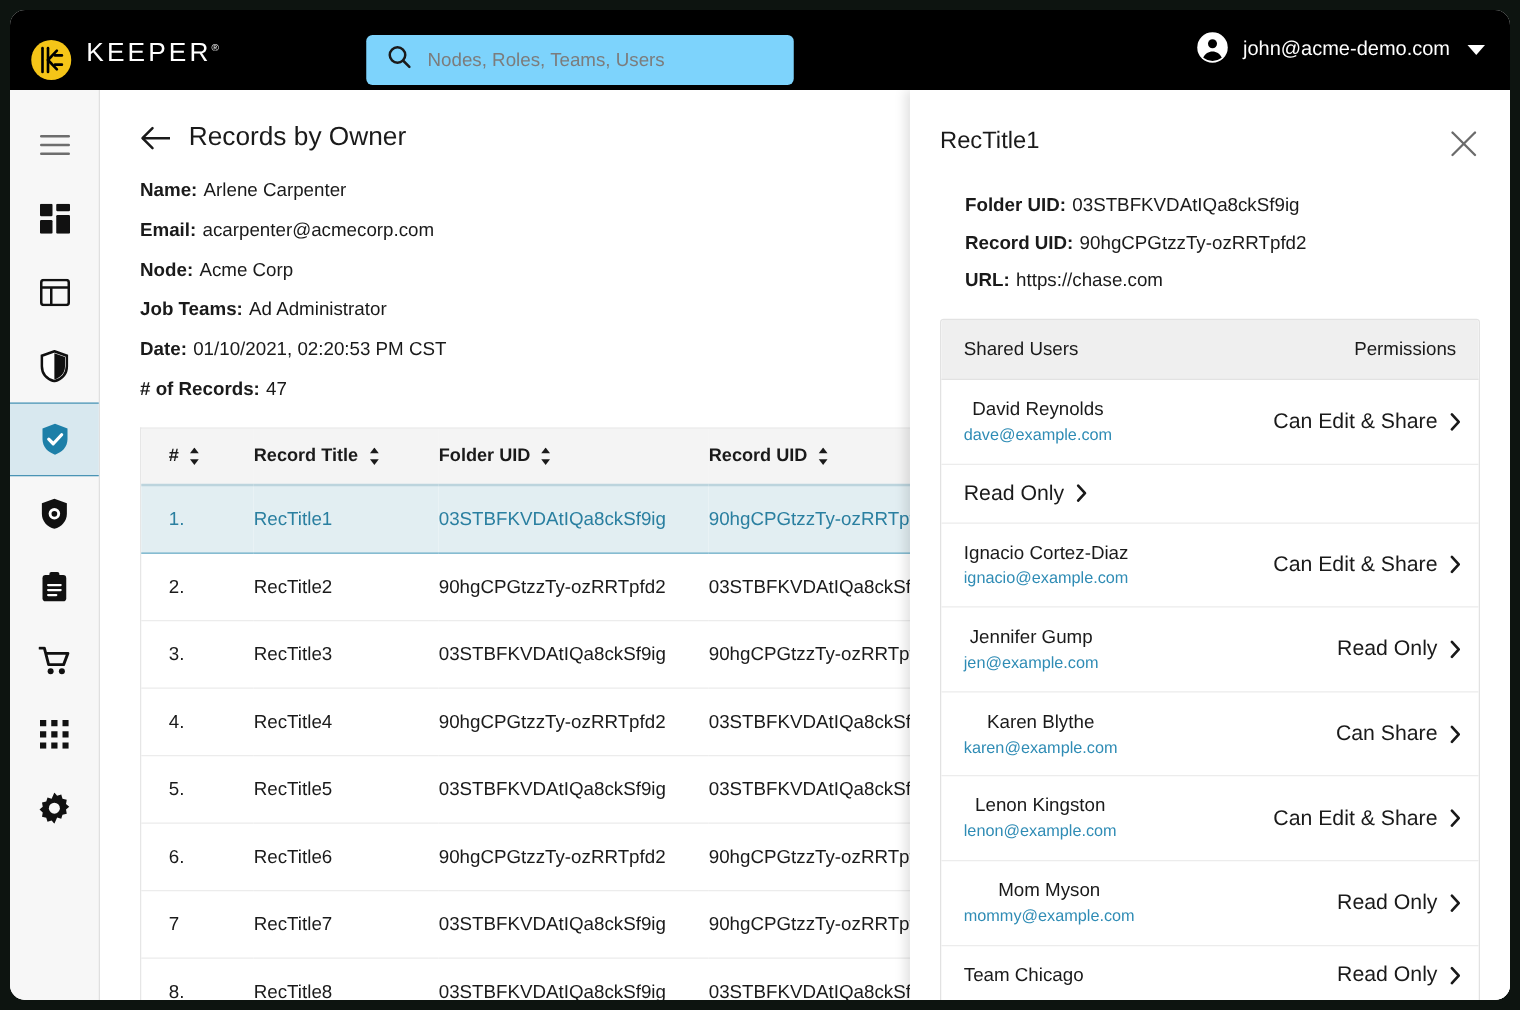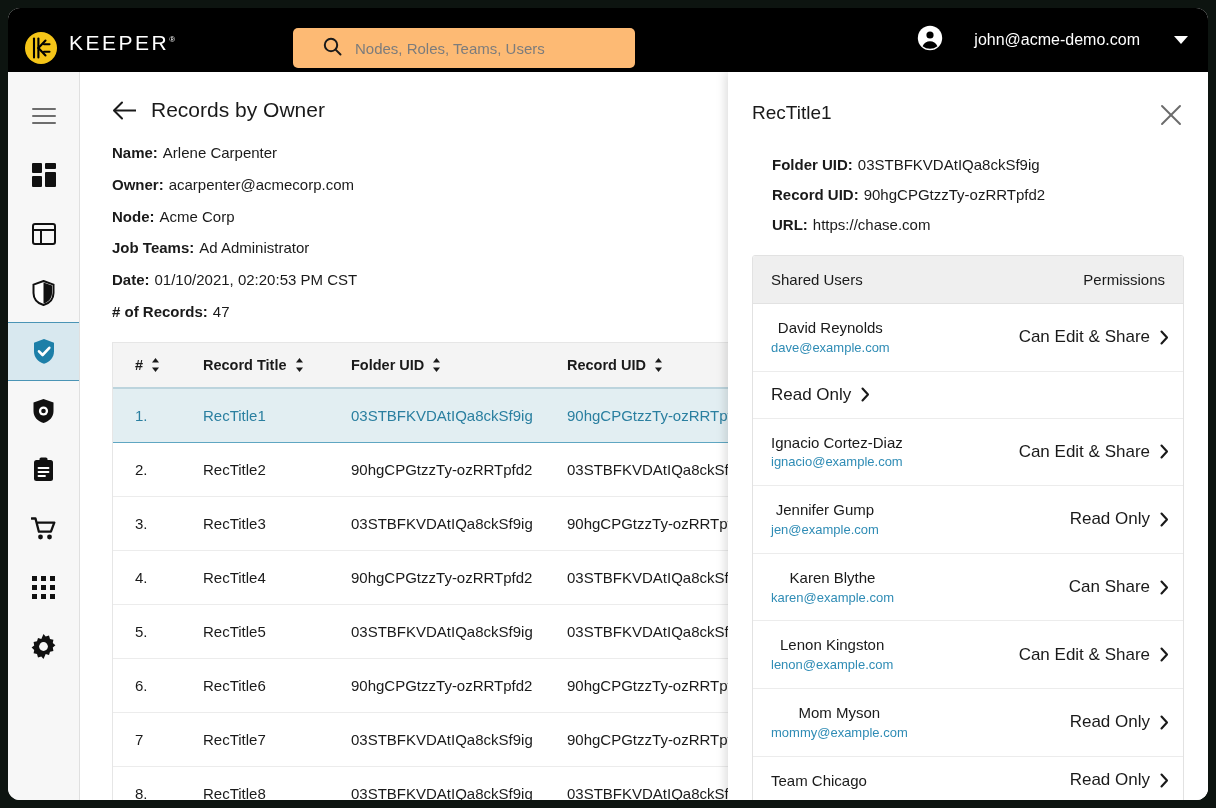--- a/index.html
+++ b/index.html
@@ -45,43 +45,42 @@
   }
   .logo-text .reg {
     font-size: 8px;
     vertical-align: super;
     letter-spacing: 0;
   }
   .search-box {
     position: absolute;
     left: 285px; top: 20px;
     width: 342px; height: 40px;
-    background: #fdba74;
+    background: #7dd3fc;
     border-radius: 5px;
     display: flex;
     align-items: center;
-    padding: 0 30px;
+    padding: 0 17px;
   }
   .search-box svg { flex: 0 0 19px; }
   .search-input {
     border: none; outline: none;
     font-family: "Liberation Sans", sans-serif;
     font-size: 15px;
     color: #333;
     margin-left: 13px;
     width: 100%;
     background: transparent;
   }
   .search-input::placeholder { color: #7c7c7c; }
   .account {
     position: absolute;
     right: 20px; top: 0; height: 64px;
     display: flex; align-items: center;
     cursor: pointer;
-    gap: 20px;
   }
   .account-email {
     color: #ffffff;
     font-size: 16px;
     margin-left: 11px;
   }
   .caret-down {
     margin-left: 14px;
     width: 0; height: 0;
     border-left: 7px solid transparent;
@@ -406,21 +405,21 @@
           </svg>
         </span>
         <span class="page-title">Records by Owner</span>
       </div>
 
       <div class="detail-list">
         <div class="detail-row">
           <span class="dk">Name:</span><span class="dv">Arlene Carpenter</span>
         </div>
         <div class="detail-row">
-          <span class="dk">Owner:</span><span class="dv">acarpenter@acmecorp.com</span>
+          <span class="dk">Email:</span><span class="dv">acarpenter@acmecorp.com</span>
         </div>
         <div class="detail-row">
           <span class="dk">Node:</span><span class="dv">Acme Corp</span>
         </div>
         <div class="detail-row">
           <span class="dk">Job Teams:</span><span class="dv">Ad Administrator</span>
         </div>
         <div class="detail-row">
           <span class="dk">Date:</span><span class="dv">01/10/2021, 02:20:53 PM CST</span>
         </div>

